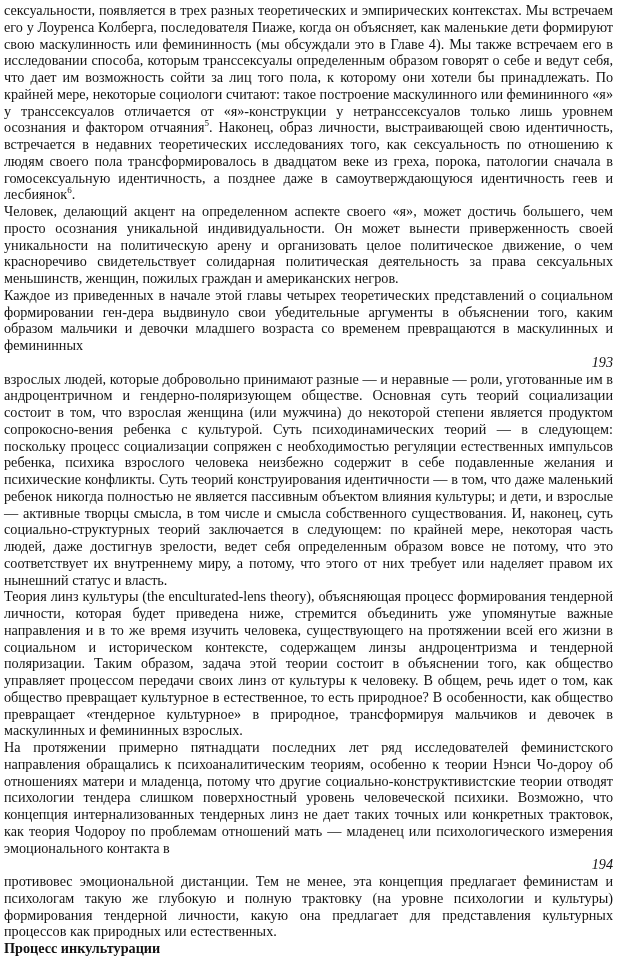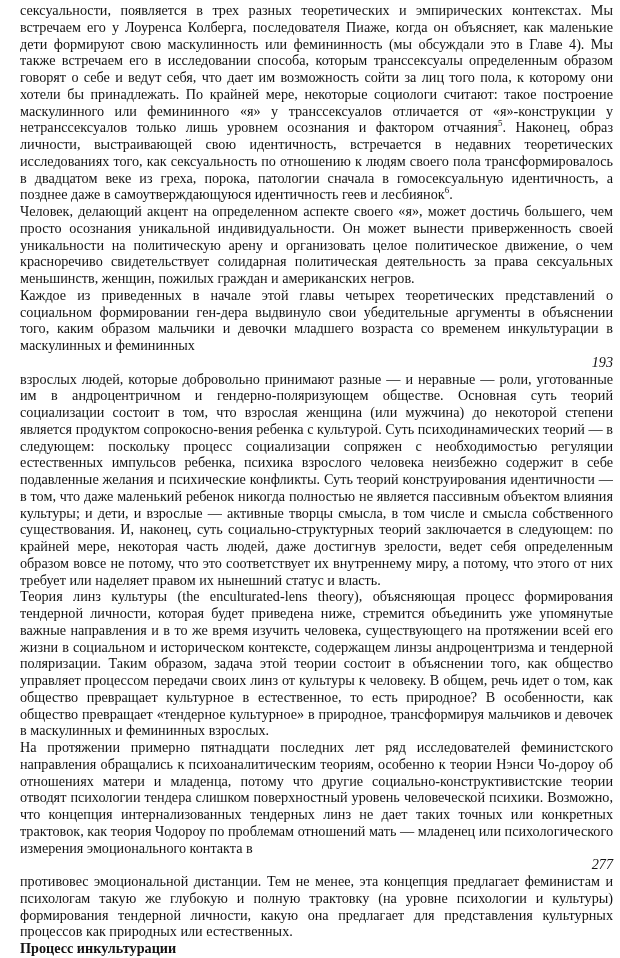--- a/index.html
+++ b/index.html
@@ -9,21 +9,21 @@
   }
   body {
     width: 620px;
     height: 958px;
     overflow: hidden;
   }
   .page {
     box-sizing: border-box;
     width: 620px;
     height: 958px;
-    padding: 2px 7px 0 20px;
+    padding: 2px 7px 0 4px;
     font-family: "Liberation Serif", "DejaVu Serif", serif;
     font-size: 14.2px;
     line-height: 16.75px;
     color: #121212;
     text-align: justify;
   }
   .page p {
     margin: 0;
     padding: 0;
   }
@@ -46,29 +46,29 @@
 </style>
 </head>
 <body>
 
 <div class="page">
 
   <p class="para"><span>сексуальности, появляется в трех разных теоретических и эмпирических контекстах. Мы встречаем его у Лоуренса Колберга, последователя Пиаже, когда он объясняет, как маленькие дети формируют свою маскулинность или фемининность (мы обсуждали это в Главе 4). Мы также встречаем его в исследовании способа, которым транссексуалы определенным образом говорят о себе и ведут себя, что дает им возможность сойти за лиц того пола, к которому они хотели бы принадлежать. По крайней мере, некоторые социологи считают: такое построение маскулинного или фемининного «я» у транссексуалов отличается от «я»-конструкции у нетранссексуалов только лишь уровнем осознания и фактором отчаяния</span><sup>5</sup><span>. Наконец, образ личности, выстраивающей свою идентичность, встречается в недавних теоретических исследованиях того, как сексуальность по отношению к людям своего пола трансформировалось в двадцатом веке из греха, порока, патологии сначала в гомосексуальную идентичность, а позднее даже в самоутверждающуюся идентичность геев и лесбиянок</span><sup>6</sup><span>.</span></p>
 
   <p class="para">Человек, делающий акцент на определенном аспекте своего «я», может достичь большего, чем просто осознания уникальной индивидуальности. Он может вынести приверженность своей уникальности на политическую арену и организовать целое политическое движение, о чем красноречиво свидетельствует солидарная политическая деятельность за права сексуальных меньшинств, женщин, пожилых граждан и американских негров.</p>
 
-  <p class="para">Каждое из приведенных в начале этой главы четырех теоретических представлений о социальном формировании ген-дера выдвинуло свои убедительные аргументы в объяснении того, каким образом мальчики и девочки младшего возраста со временем инкультурации в маскулинных и фемининных</p>
+  <p class="para">Каждое из приведенных в начале этой главы четырех теоретических представлений о социальном формировании ген-дера выдвинуло свои убедительные аргументы в объяснении того, каким образом мальчики и девочки младшего возраста со временем превращаются в маскулинных и фемининных</p>
 
   <p class="page-number">193</p>
 
   <p class="para">взрослых людей, которые добровольно принимают разные — и неравные — роли, уготованные им в андроцентричном и гендерно-поляризующем обществе. Основная суть теорий социализации состоит в том, что взрослая женщина (или мужчина) до некоторой степени является продуктом сопрокосно-вения ребенка с культурой. Суть психодинамических теорий — в следующем: поскольку процесс социализации сопряжен с необходимостью регуляции естественных импульсов ребенка, психика взрослого человека неизбежно содержит в себе подавленные желания и психические конфликты. Суть теорий конструирования идентичности — в том, что даже маленький ребенок никогда полностью не является пассивным объектом влияния культуры; и дети, и взрослые — активные творцы смысла, в том числе и смысла собственного существования. И, наконец, суть социально-структурных теорий заключается в следующем: по крайней мере, некоторая часть людей, даже достигнув зрелости, ведет себя определенным образом вовсе не потому, что это соответствует их внутреннему миру, а потому, что этого от них требует или наделяет правом их нынешний статус и власть.</p>
 
   <p class="para">Теория линз культуры (the enculturated-lens theory), объясняющая процесс формирования тендерной личности, которая будет приведена ниже, стремится объединить уже упомянутые важные направления и в то же время изучить человека, существующего на протяжении всей его жизни в социальном и историческом контексте, содержащем линзы андроцентризма и тендерной поляризации. Таким образом, задача этой теории состоит в объяснении того, как общество управляет процессом передачи своих линз от культуры к человеку. В общем, речь идет о том, как общество превращает культурное в естественное, то есть природное? В особенности, как общество превращает «тендерное культурное» в природное, трансформируя мальчиков и девочек в маскулинных и фемининных взрослых.</p>
 
   <p class="para">На протяжении примерно пятнадцати последних лет ряд исследователей феминистского направления обращались к психоаналитическим теориям, особенно к теории Нэнси Чо-дороу об отношениях матери и младенца, потому что другие социально-конструктивистские теории отводят психологии тендера слишком поверхностный уровень человеческой психики. Возможно, что концепция интернализованных тендерных линз не дает таких точных или конкретных трактовок, как теория Чодороу по проблемам отношений мать — младенец или психологического измерения эмоционального контакта в</p>
 
-  <p class="page-number">277</p>
+  <p class="page-number">194</p>
 
   <p class="para">противовес эмоциональной дистанции. Тем не менее, эта концепция предлагает феминистам и психологам такую же глубокую и полную трактовку (на уровне психологии и культуры) формирования тендерной личности, какую она предлагает для представления культурных процессов как природных или естественных.</p>
 
   <p class="heading">Процесс инкультурации</p>
 
 </div>
 
 </body></html>

